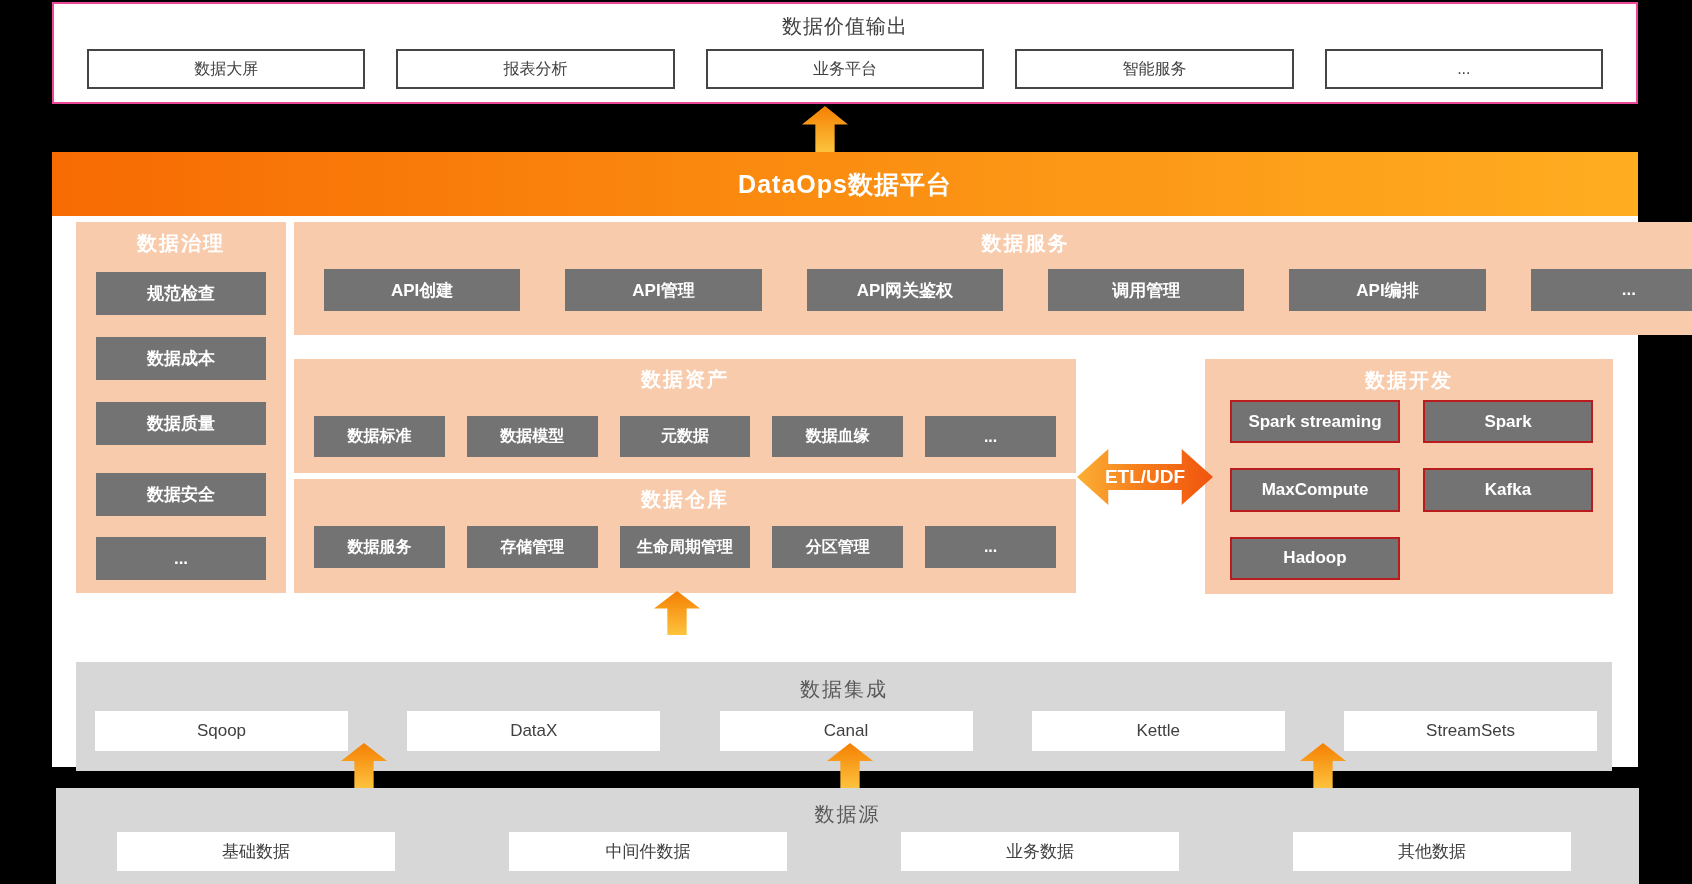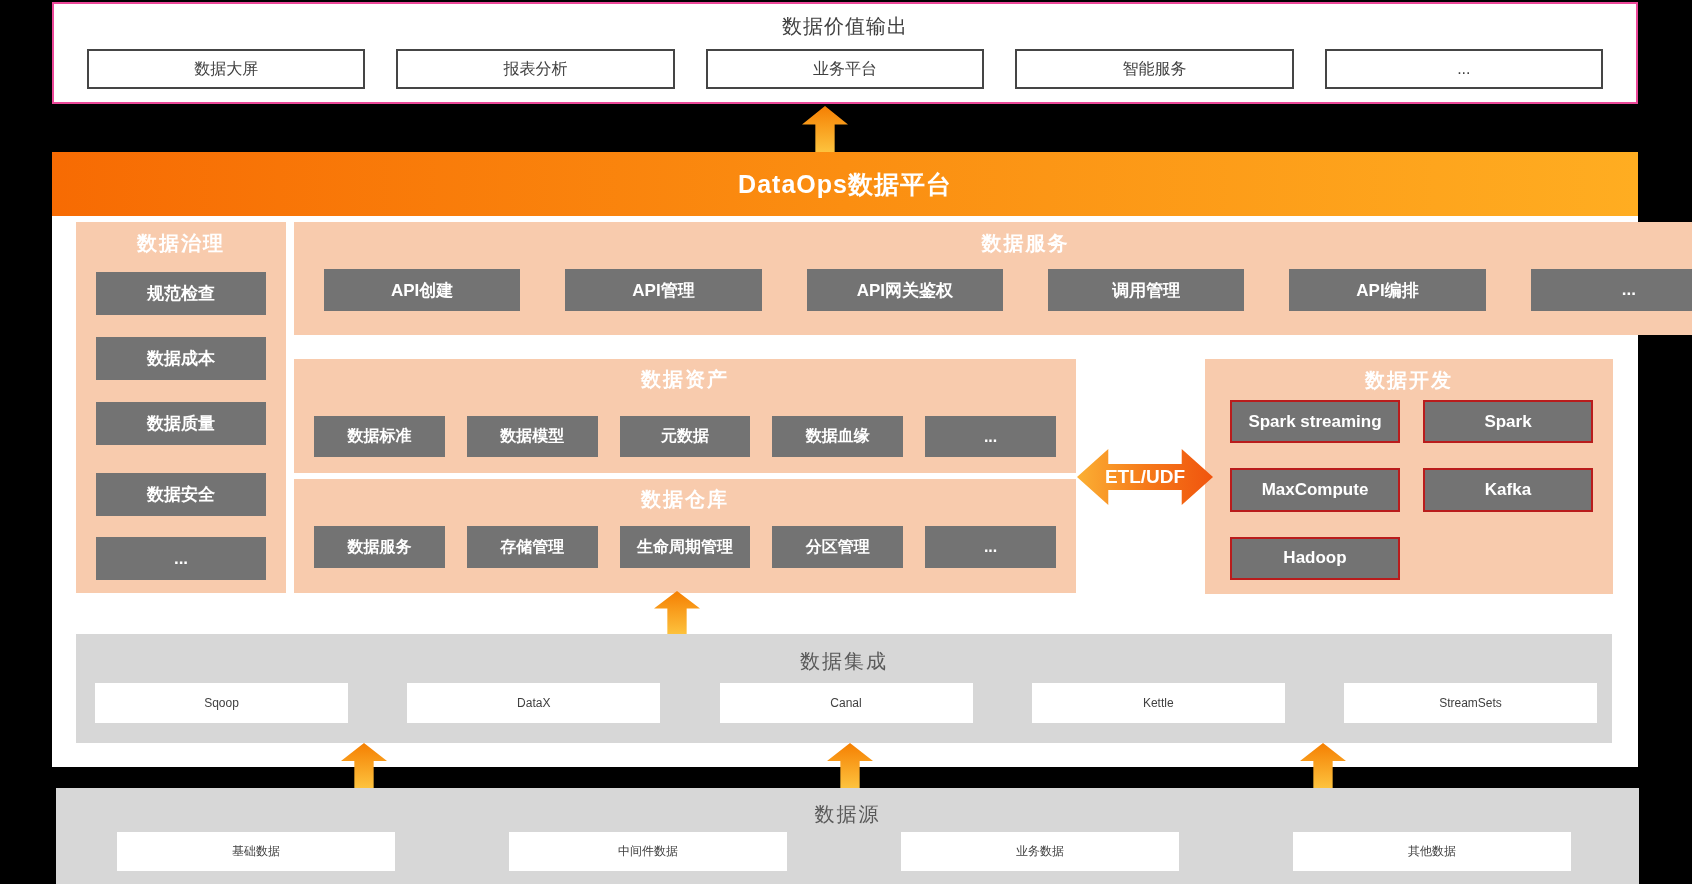--- a/index.html
+++ b/index.html
@@ -46,23 +46,23 @@
 
   
   .etl-arrow{left:1077px;top:449px;width:136px;height:56px;background:linear-gradient(90deg,#FBB034,#F67A1A,#F0540E);
     clip-path:polygon(0% 50%,23% 0%,23% 27%,77% 27%,77% 0%,100% 50%,77% 100%,77% 73%,23% 73%,23% 100%);
     display:flex;align-items:center;justify-content:center;}
   .etl-label{color:#fff;font-size:19px;font-weight:bold;}
 
   
   .gray{background:#D7D7D7;}
   .gh{left:0;right:0;text-align:center;color:#595959;font-size:20px;letter-spacing:2px;}
-  .wbox{background:#fff;color:#404040;font-size:12px;display:flex;align-items:center;justify-content:center;}
+  .wbox{background:#fff;color:#404040;font-size:17px;display:flex;align-items:center;justify-content:center;}
 
-  .int-panel{left:76px;top:634px;width:1536px;height:109px;}
+  .int-panel{left:76px;top:662px;width:1536px;height:109px;}
   .int-items{left:19px;right:15px;top:49px;height:40px;display:flex;justify-content:space-between;}
   .int-items .wbox{width:253px;}
 
   .src-panel{left:56px;top:788px;width:1583px;height:96px;}
   .src-items{left:61px;right:68px;top:44px;height:39px;display:flex;justify-content:space-between;}
   .src-items .wbox{width:278px;}
 
   
   .arrow-up{width:46px;background:linear-gradient(to top,#FDC33E,#F57F02);
     clip-path:polygon(50% 0%,100% 40%,71% 40%,71% 100%,29% 100%,29% 40%,0% 40%);}

